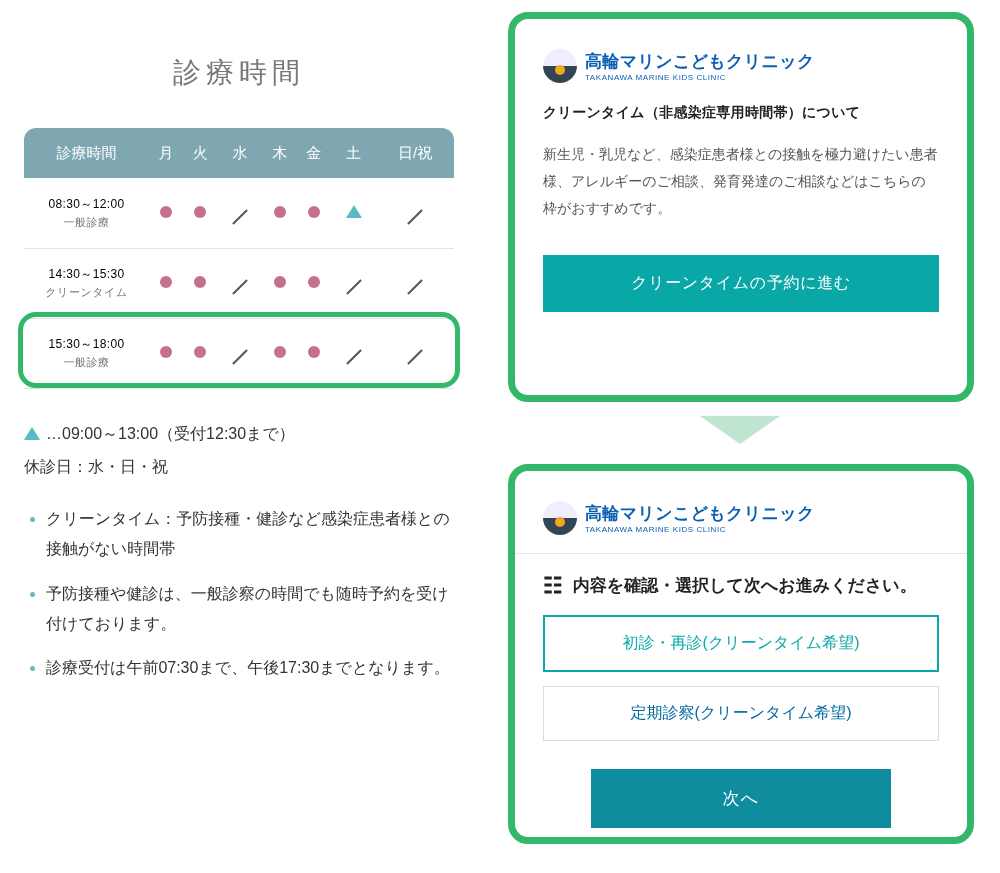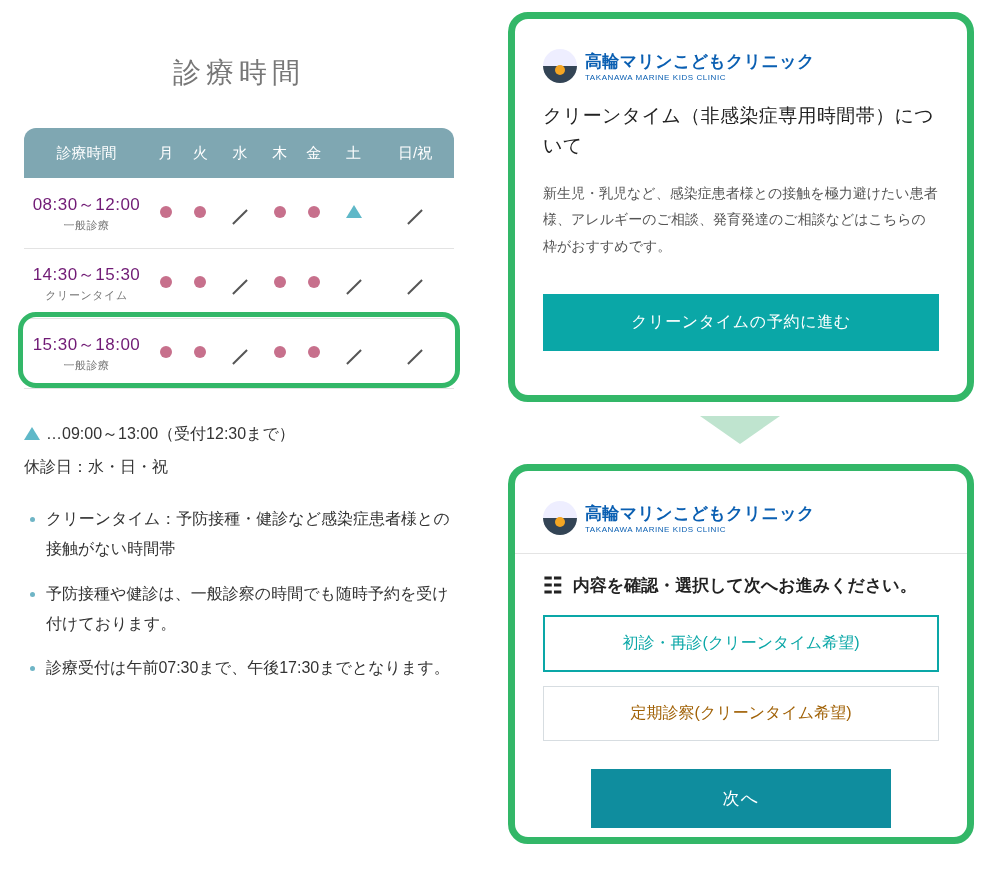--- a/index.html
+++ b/index.html
@@ -22,21 +22,21 @@
   .left{position:absolute;left:24px;top:54px;width:430px}
   .sched-title{font-size:28px;letter-spacing:.18em;color:var(--muted);text-align:center;margin-bottom:36px}
   .table{width:100%;border-collapse:collapse}
   .table thead tr{background:var(--teal-header);color:#fff}
   .table th,.table td{text-align:center;padding:0;font-weight:500}
   .table thead th{height:50px;font-size:15px}
   .table thead th:first-child{border-top-left-radius:12px;text-align:center;width:125px}
   .table thead th:last-child{border-top-right-radius:12px}
   .table tbody tr{border-bottom:1px solid #e3e3e3;height:70px}
   .table td:first-child{text-align:center;padding:6px 4px}
-  .slot-time{font-size:17px;letter-spacing:.03em;color:#701a75}
+  .slot-time{font-size:12px;letter-spacing:.03em;color:#000000}
   .slot-sub{font-size:11px;color:var(--muted);letter-spacing:.05em;margin-top:2px}
   .dot{display:inline-block;width:12px;height:12px;border-radius:50%;background:var(--dot)}
   .tri{display:inline-block;width:0;height:0;border-left:8px solid transparent;border-right:8px solid transparent;border-bottom:13px solid var(--tri)}
   .slash{display:inline-block;width:20px;height:2px;background:#555;transform:rotate(-45deg)}
   .hl{position:absolute;border:5px solid var(--green);border-radius:18px;pointer-events:none}
   .hl-row{left:-6px;top:184px;width:442px;height:76px}
 
   .legend{margin-top:30px;font-size:16px;line-height:1.9}
   .legend .tri{vertical-align:-1px;margin-right:6px}
   .closed{margin-top:8px;font-size:16px}
@@ -48,36 +48,36 @@
   .card{position:absolute;border:7px solid var(--green);border-radius:20px;background:#fff;padding:30px 28px 30px 28px}
   .card1{left:508px;top:12px;width:466px;height:390px}
   .card2{left:508px;top:464px;width:466px;height:380px}
 
   .logo{display:flex;align-items:center;gap:8px;margin-bottom:18px}
   .peng{width:34px;height:34px;background:linear-gradient(#eef 50%,#345 50%);border-radius:50%;position:relative}
   .peng::after{content:"";position:absolute;width:10px;height:10px;background:#f5a623;border-radius:50%;left:12px;top:16px}
   .logo-text .l1{font-size:17px;color:#0a5fb2;font-weight:700;letter-spacing:.02em}
   .logo-text .l2{font-size:8px;color:#0a5fb2;letter-spacing:.07em}
 
-  .card h2{font-size:19px;font-weight:400;line-height:1.6;margin:10px 0 18px 0;letter-spacing:.02em;color:#222}
+  .card h2{font-size:14px;font-weight:700;line-height:1.6;margin:10px 0 18px 0;letter-spacing:.02em;color:#222}
   .card p.desc{font-size:14px;color:#555;line-height:1.9;margin:0 0 34px 0}
   .btn-primary{display:block;width:100%;background:var(--teal);color:#fff;text-align:center;
     padding:18px 2px;font-size:16px;cursor:pointer;border:none;letter-spacing:.04em}
 
   .arrow-down{position:absolute;left:700px;top:416px;width:80px;height:36px}
   .arrow-down::before{content:"";position:absolute;left:0;top:0;width:0;height:0;
     border-left:40px solid transparent;border-right:40px solid transparent;border-top:28px solid #bfe4cf}
 
   
   .divider{height:1px;background:#e4e4e4;margin:6px -28px 20px -28px}
   .instr{display:flex;align-items:center;gap:10px;font-size:17px;font-weight:700;color:#222;margin-bottom:18px}
   .instr-icon{font-size:22px;line-height:1}
   .option{width:100%;padding:16px 0;text-align:center;font-size:16px;border:1px solid #d7dde1;background:#fff;cursor:pointer;margin-bottom:14px}
   .option.selected{border:2px solid var(--teal);color:var(--teal);font-weight:400}
-  .option.plain{color:#a16207}
+  .option.plain{color:#0369a1}
   .btn-next{display:block;margin:14px auto 0 auto;width:300px;background:#0f8d9e;color:#fff;text-align:center;
     padding:18px 0;font-size:17px;letter-spacing:.08em;border:none;cursor:pointer}
 </style>
 </head>
 <body>
 
 <div class="canvas">
 
   <div class="left">
     <div class="sched-title">診療時間</div>

